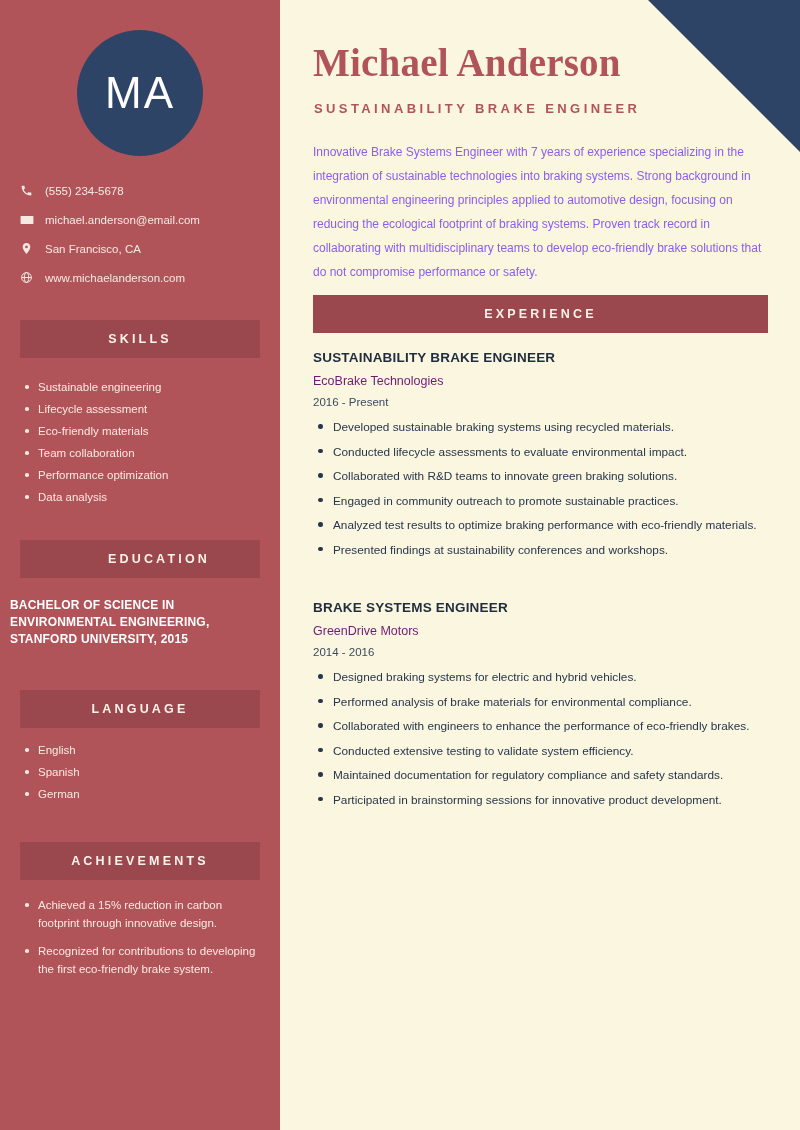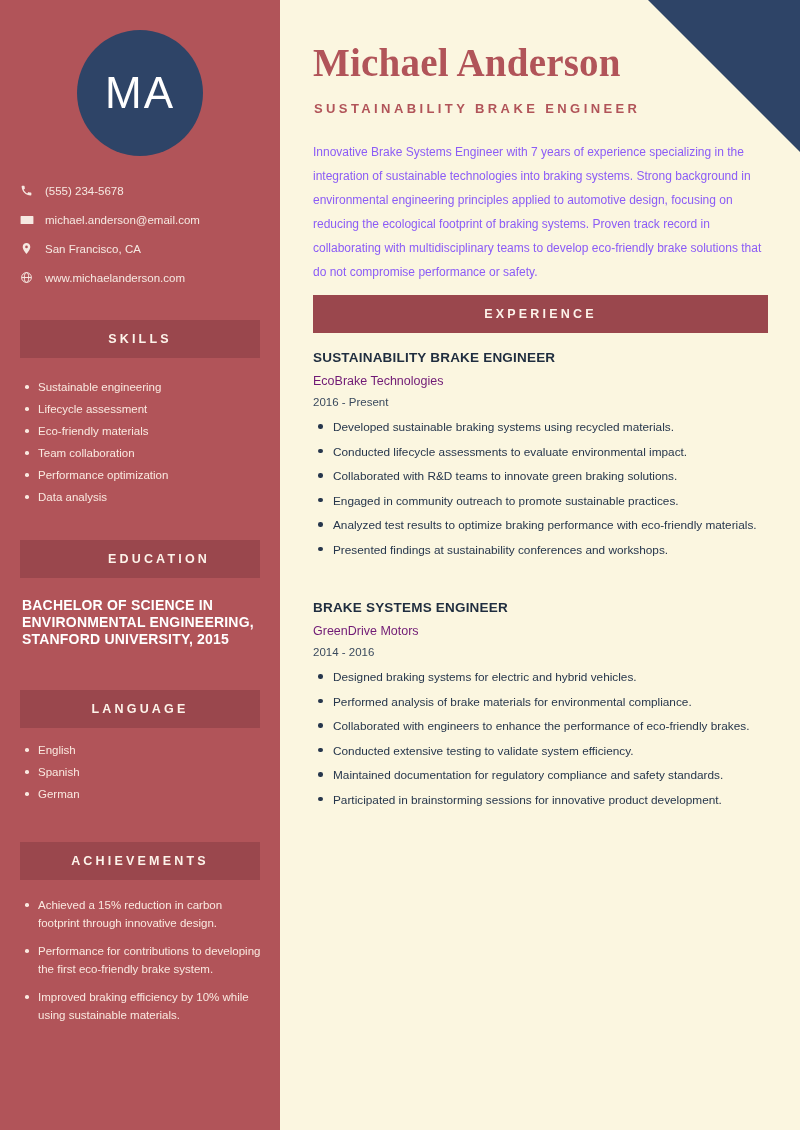--- a/index.html
+++ b/index.html
@@ -121,25 +121,25 @@
 
   #achievements-list { top: 896px; }
   #achievements-list li {
     line-height: 18px;
     margin-bottom: 10px;
   }
   #achievements-list li:before { top: 7px; }
 
   .education-block {
     position: absolute;
-    left: 22px;
+    left: 10px;
     top: 597px;
     width: 236px;
     color: #ffffff;
-    font-size: 14px;
+    font-size: 12px;
     font-weight: bold;
     line-height: 17px;
     letter-spacing: 0.2px;
   }
 
   
   .main {
     position: absolute;
     left: 280px;
     top: 0;
@@ -319,22 +319,21 @@
     <div class="side-band" id="band-language">LANGUAGE</div>
     <ul class="side-list" id="language-list">
       <li>English</li>
       <li>Spanish</li>
       <li>German</li>
     </ul>
 
     <div class="side-band" id="band-achievements">ACHIEVEMENTS</div>
     <ul class="side-list" id="achievements-list">
       <li>Achieved a 15% reduction in carbon footprint through innovative design.</li>
-      <li>Performance for contributions to developing the first eco-friendly brake system.</li>
-      <li>Improved braking efficiency by 10% while using sustainable materials.</li>
+      <li>Recognized for contributions to developing the first eco-friendly brake system.</li>
     </ul>
 
   </div>
 
   <div class="main">
 
     <div class="corner-triangle"></div>
 
     <div class="name">Michael Anderson</div>
     <div class="job-title">SUSTAINABILITY BRAKE ENGINEER</div>

